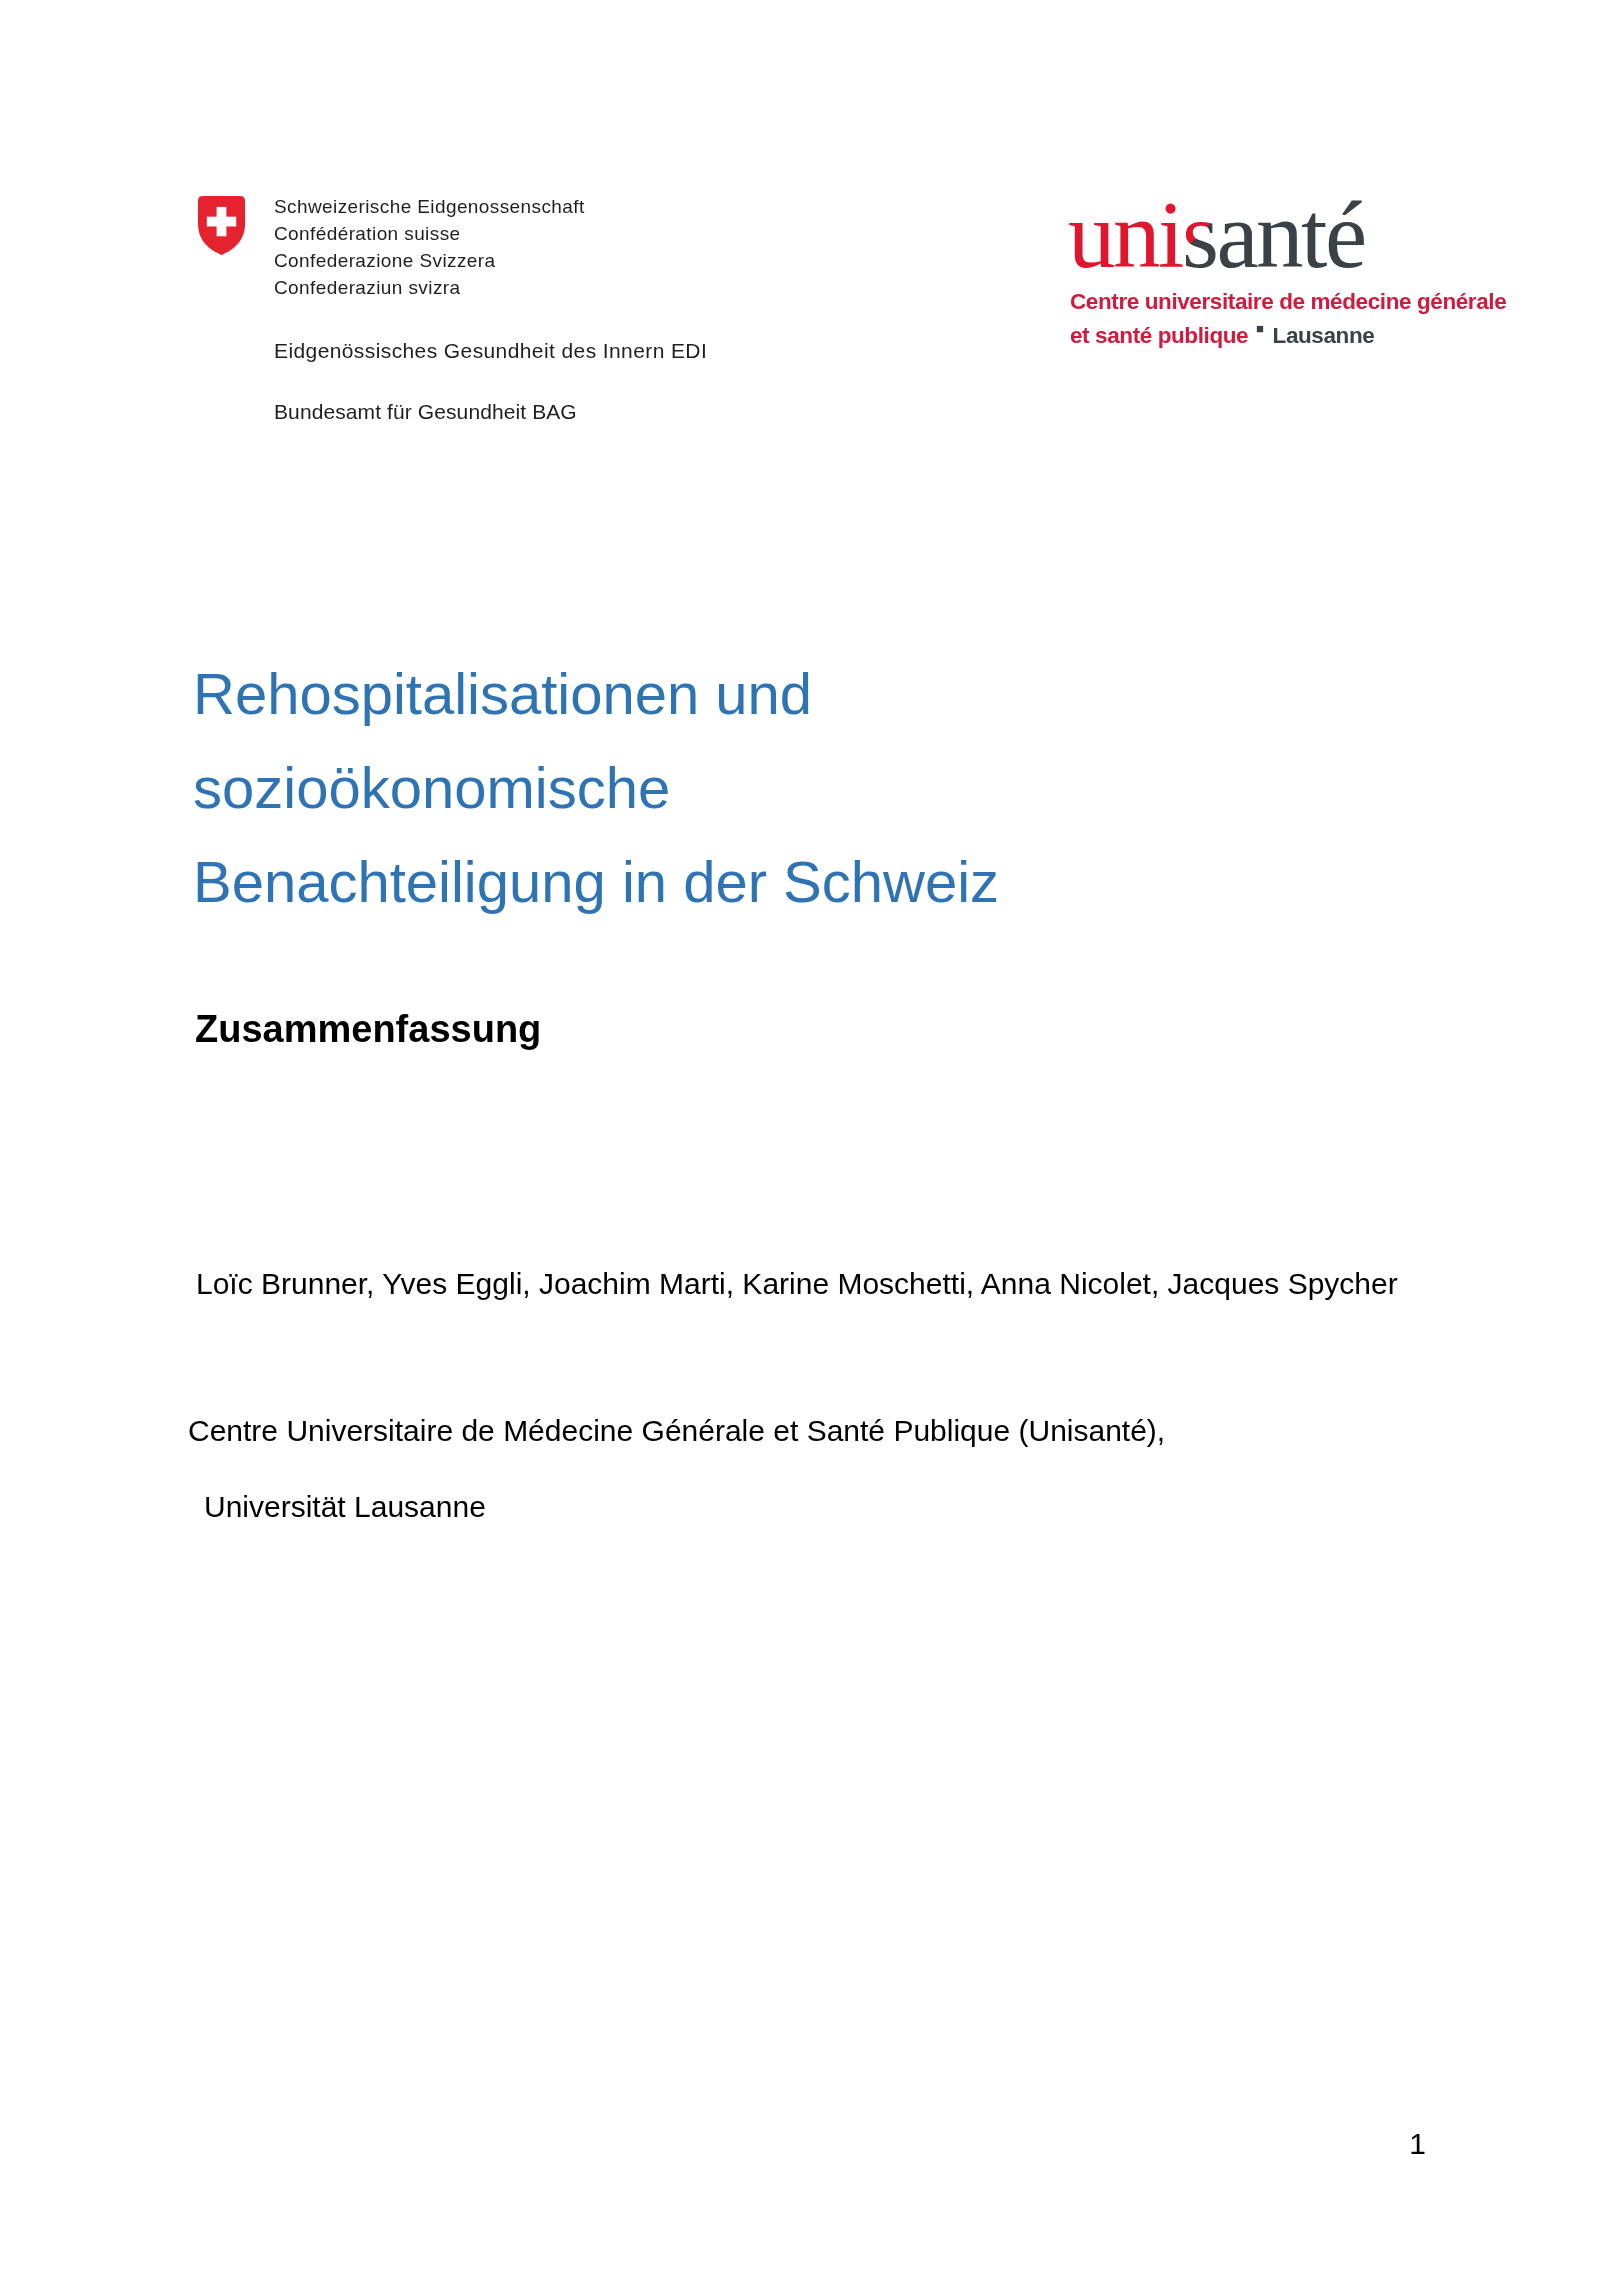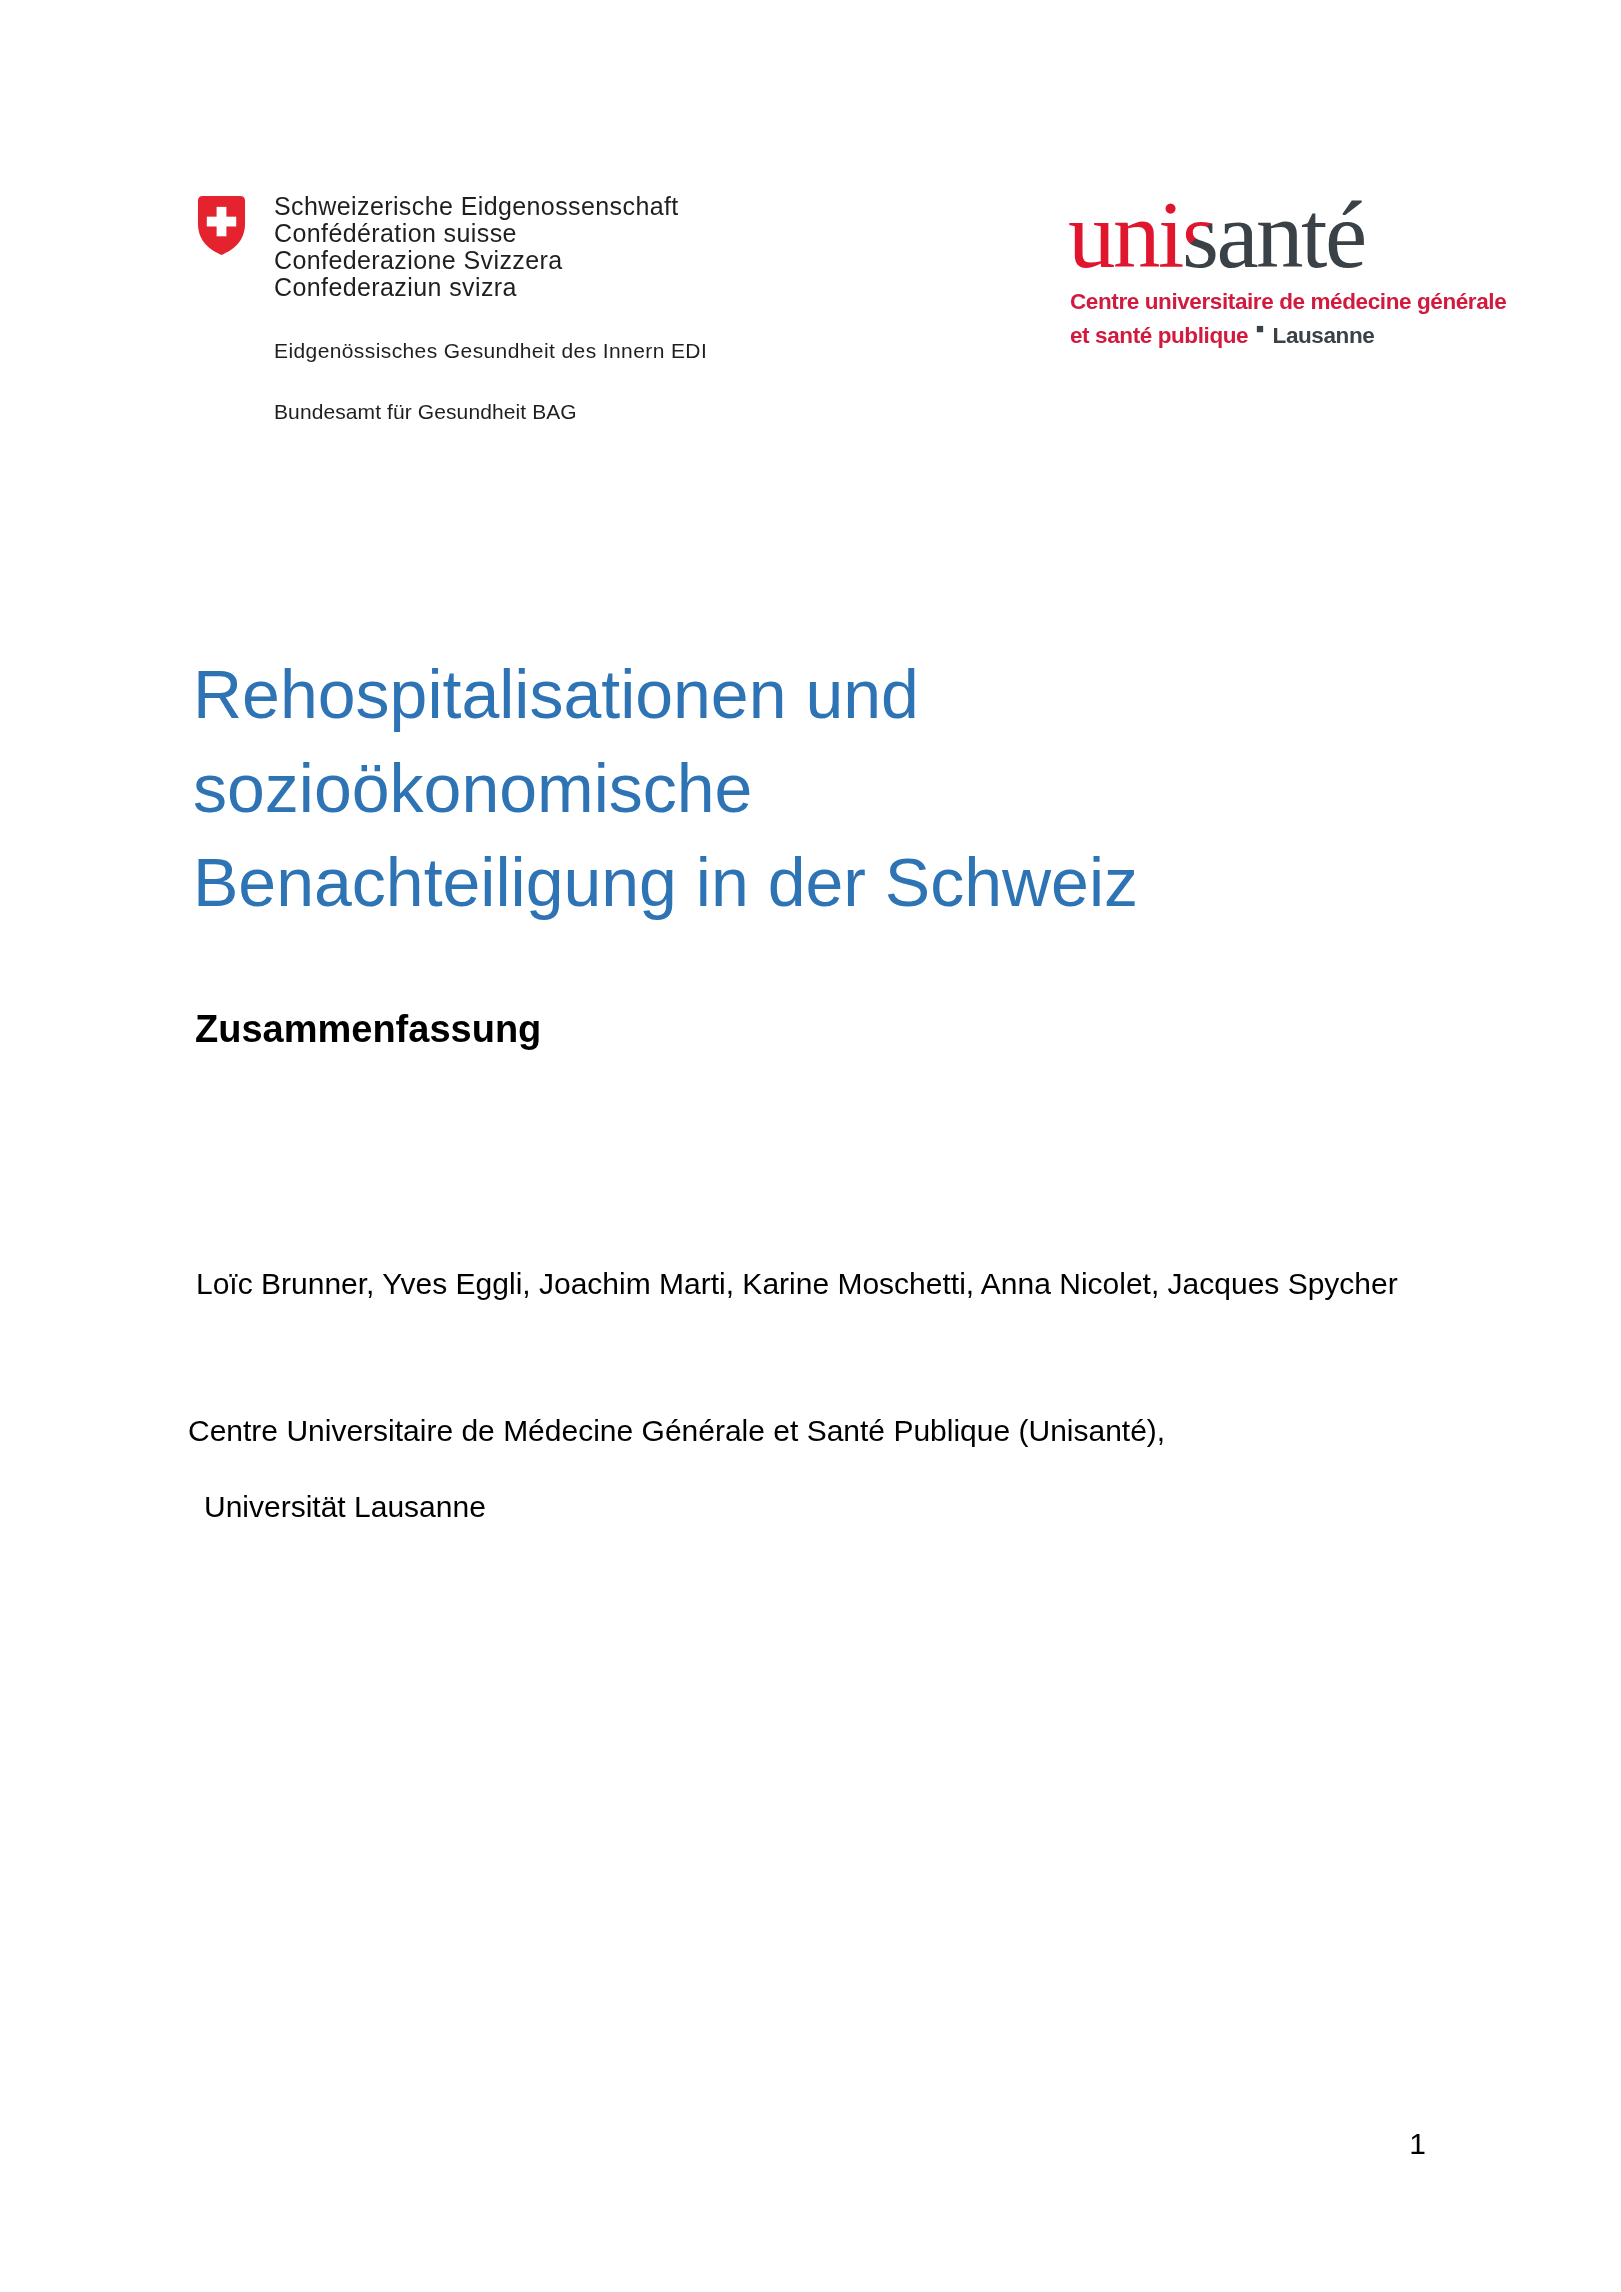--- a/index.html
+++ b/index.html
@@ -20,21 +20,21 @@
   
   .swiss-shield {
     position: absolute;
     left: 196px;
     top: 194px;
   }
   .swiss-langs {
     position: absolute;
     left: 274px;
     top: 193px;
-    font-size: 25px;
+    font-size: 19px;
     line-height: 27px;
     letter-spacing: 0.4px;
     color: #1f1f1f;
   }
   .swiss-dept {
     position: absolute;
     left: 274px;
     top: 336px;
     font-size: 21px;
     line-height: 29px;
@@ -85,21 +85,21 @@
     transform: translateY(-5.9px);
     font-size: 25.5px;
   }
 
   
   .doc-title {
     position: absolute;
     left: 193px;
     top: 647px;
     margin: 0;
-    font-size: 68px;
+    font-size: 58px;
     font-weight: normal;
     line-height: 94px;
     color: var(--title-blue);
   }
   .doc-subtitle {
     position: absolute;
     left: 195px;
     top: 1007px;
     margin: 0;
     font-size: 38px;

